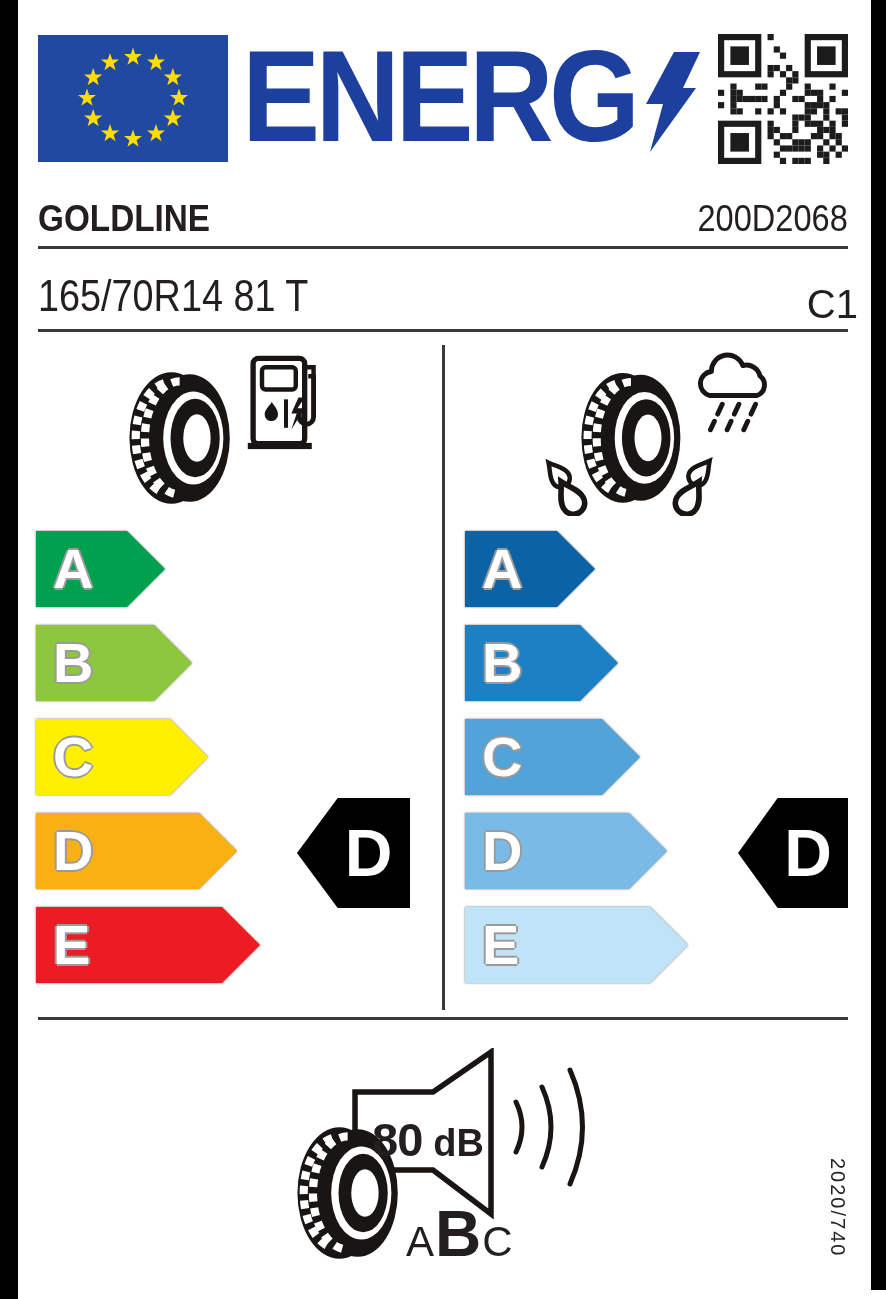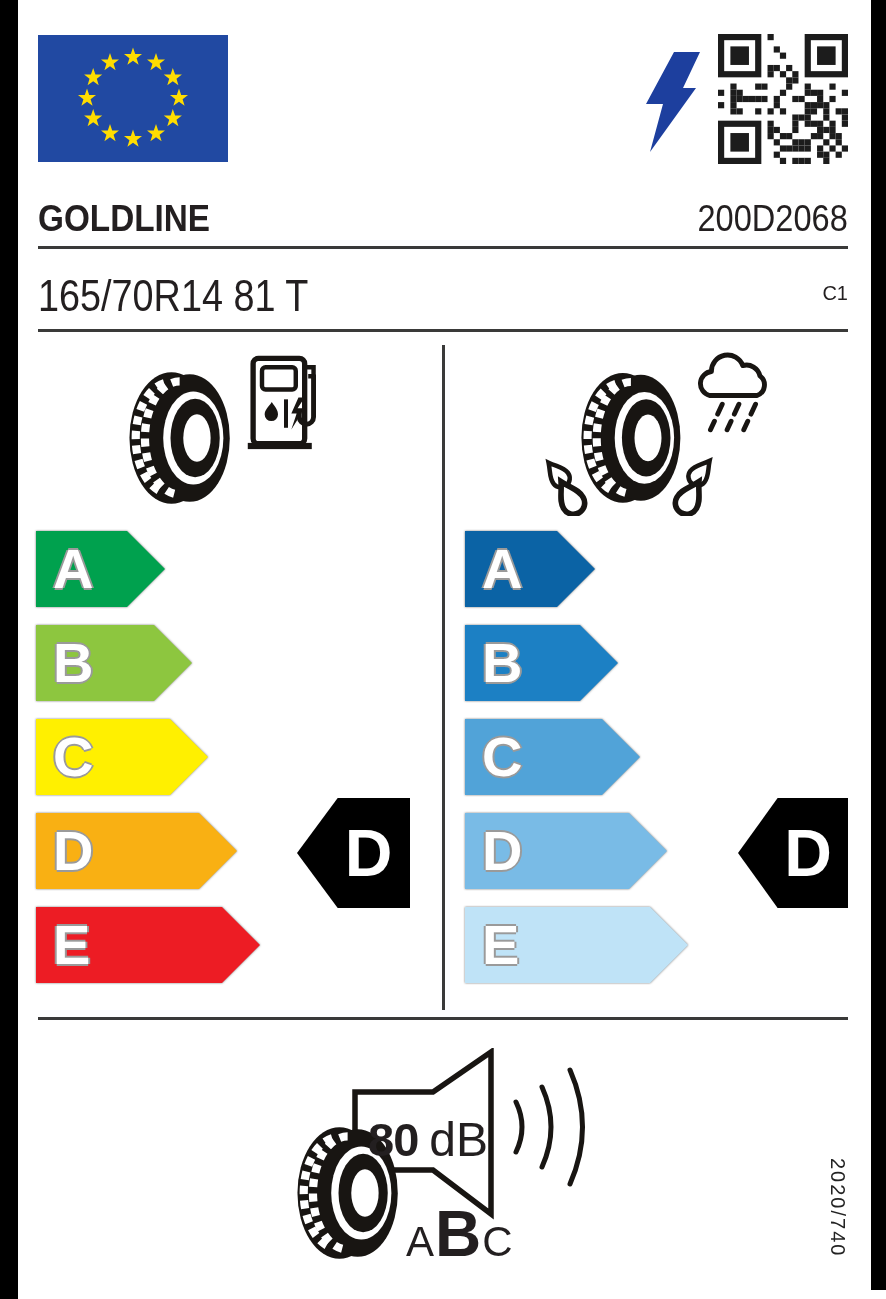--- a/index.html
+++ b/index.html
@@ -18,21 +18,21 @@
   #qr{left:718px;top:34px;width:130px;height:130px;}
   
   #brand{left:38px;top:198px;font-size:37px;font-weight:bold;letter-spacing:0px;
          transform:scaleX(.9);transform-origin:left top;}
   #model-code{right:38px;top:198px;font-size:37px;font-weight:400;
               transform:scaleX(.88);transform-origin:right top;}
   .hrule{left:38px;width:810px;height:3px;background:#3a3a39;}
   #rule1{top:246px;}
   #size-text{left:38px;top:270px;font-size:45px;font-weight:400;
              transform:scaleX(.84);transform-origin:left top;}
-  #class-text{right:38px;top:282px;font-size:20px;font-weight:400;margin-left:22px;}
+  #class-text{right:28px;top:282px;font-size:40px;font-weight:400;margin-left:22px;}
   #rule2{top:329px;}
   
   #divider{left:442px;top:345px;width:3px;height:665px;background:#3a3a39;}
   #rule3{top:1017px;}
   
   #fuel-tyre{left:124px;top:368px;width:114px;height:140px;}
   #fuel-pump{left:246px;top:350px;width:80px;height:104px;}
   #wet-tyre{left:540px;top:366px;width:180px;height:150px;}
   #rain-cloud{left:684px;top:348px;width:98px;height:94px;}
   
@@ -51,21 +51,21 @@
            clip-path:polygon(0 50%,36% 0,100% 0,100% 100%,36% 100%);}
   .pointer .glyph{font-size:66px;font-weight:bold;padding-left:30px;line-height:1;}
   #pointer-left{left:297px;width:113px;}
   #pointer-right{left:738px;width:110px;}
   
   #speaker{left:351px;top:1048px;width:150px;height:175px;}
   #sound-arcs{left:508px;top:1060px;width:88px;height:134px;}
   #noise-tyre{left:292px;top:1122px;width:114px;height:142px;}
   #noise-db{left:362px;top:1112px;width:132px;text-align:center;white-space:nowrap;}
   #noise-db .val{font-size:47px;font-weight:bold;letter-spacing:-1px;}
-  #noise-db .unit{font-size:48px;font-weight:400;margin-left:11px;}
+  #noise-db .unit{font-size:38px;font-weight:700;margin-left:11px;}
   #noise-abc{left:406px;top:1202px;display:flex;align-items:baseline;height:62px;}
   #noise-abc span{line-height:1;}
   .nA,.nC{font-size:42px;font-weight:400;}
   .nB{font-size:64px;font-weight:bold;margin:0 1px;}
   
   #regulation{left:826px;top:1158px;writing-mode:vertical-rl;font-size:20px;
               letter-spacing:2px;color:#232323;}
   svg{display:block;}
 </style>
 </head>
@@ -86,20 +86,23 @@
         <polygon points="118.0,89.0 120.2,95.4 127.0,95.6 121.6,99.7 123.6,106.2 118.0,102.3 112.4,106.2 114.4,99.7 109.0,95.6 115.8,95.4" fill="#ffdd00"></polygon>
         <polygon points="95.0,94.5 97.2,100.9 104.0,101.1 98.6,105.2 100.6,111.7 95.0,107.8 89.4,111.7 91.4,105.2 86.0,101.1 92.8,100.9" fill="#ffdd00"></polygon>
         <polygon points="72.0,89.0 74.2,95.4 81.0,95.6 75.6,99.7 77.6,106.2 72.0,102.3 66.4,106.2 68.4,99.7 63.0,95.6 69.8,95.4" fill="#ffdd00"></polygon>
         <polygon points="55.2,74.0 57.4,80.4 64.2,80.6 58.8,84.7 60.7,91.2 55.2,87.3 49.6,91.2 51.5,84.7 46.1,80.6 52.9,80.4" fill="#ffdd00"></polygon>
         <polygon points="49.0,53.5 51.2,59.9 58.0,60.1 52.6,64.2 54.6,70.7 49.0,66.8 43.4,70.7 45.4,64.2 40.0,60.1 46.8,59.9" fill="#ffdd00"></polygon>
         <polygon points="55.2,33.0 57.4,39.4 64.2,39.6 58.8,43.7 60.7,50.2 55.2,46.3 49.6,50.2 51.5,43.7 46.1,39.6 52.9,39.4" fill="#ffdd00"></polygon>
         <polygon points="72.0,18.0 74.2,24.4 81.0,24.6 75.6,28.7 77.6,35.2 72.0,31.3 66.4,35.2 68.4,28.7 63.0,24.6 69.8,24.4" fill="#ffdd00"></polygon>
       </svg>
   </div>
 
+  <div id="energ" class="abs">
+    <span id="energ-word">ENERG</span>
+  </div>
   <svg id="bolt" class="abs" viewBox="0 0 58 100">
     <polygon points="32,0 58,0 41,36 54,36 8,100 21,52 4,52" fill="#1d3f9e"></polygon>
   </svg>
 
   <svg id="qr" class="abs" viewBox="0 0 130 130">
       <rect x="0" y="0" width="130" height="130" fill="#fff"></rect>
       <rect x="0" y="0" width="43.333333333333336" height="43.333333333333336" fill="#1c1c1c"></rect>
       <rect x="6.190476190476191" y="6.190476190476191" width="30.952380952380953" height="30.952380952380953" fill="#fff"></rect>
       <rect x="12.380952380952381" y="12.380952380952381" width="18.571428571428573" height="18.571428571428573" fill="#1c1c1c"></rect>
       <rect x="86.66666666666667" y="0" width="43.333333333333336" height="43.333333333333336" fill="#1c1c1c"></rect>

